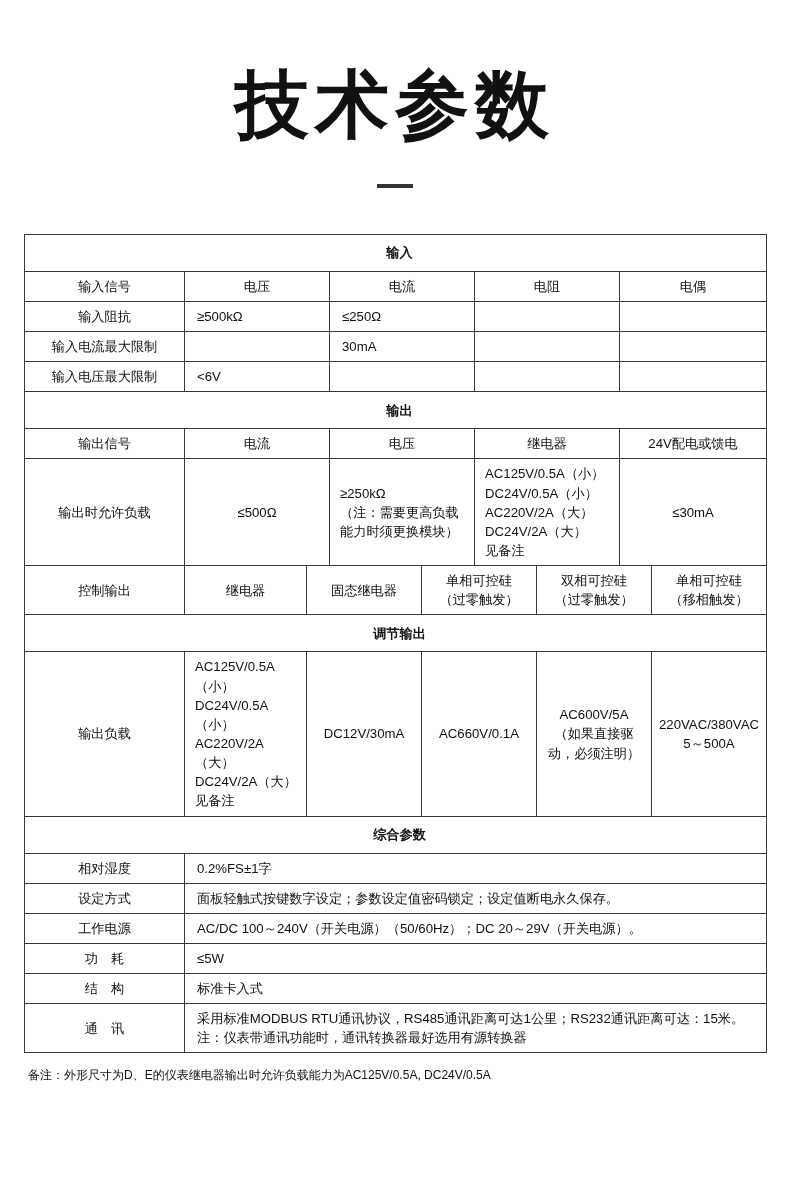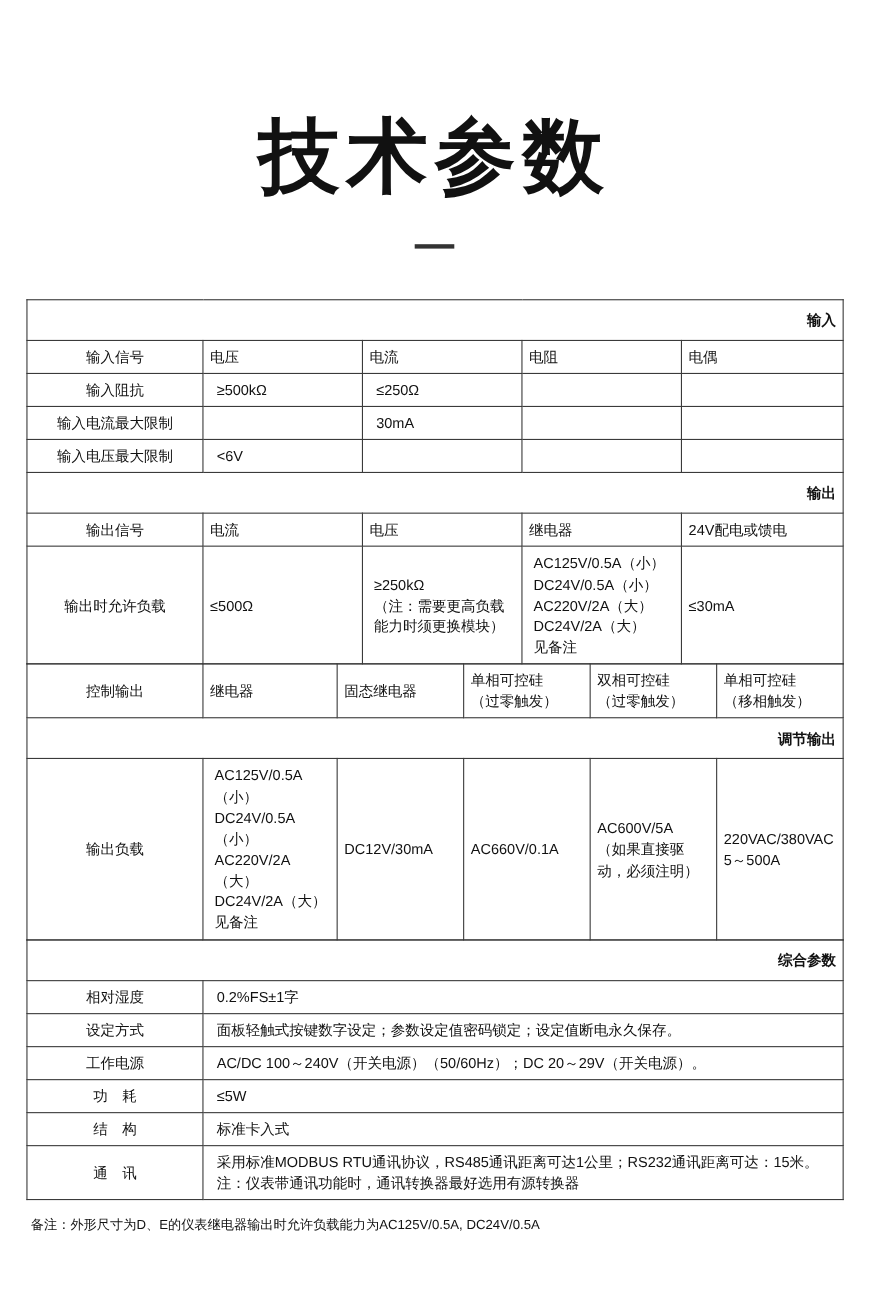--- a/index.html
+++ b/index.html
@@ -19,21 +19,21 @@
     width: 790px;
     height: 1189px;
     box-sizing: border-box;
   }
   .title {
     text-align: center;
     font-size: 74px;
     font-weight: bold;
     letter-spacing: 6px;
     color: #111;
-    padding-top: 104px;
+    padding-top: 66px;
     line-height: 1.05;
     font-family: "DejaVu Sans", "Liberation Sans", sans-serif;
   }
   .title-rule {
     width: 36px;
     height: 4px;
     background: #333;
     margin: 40px auto 0 auto;
   }
   .tables {
@@ -49,24 +49,25 @@
     font-size: 13.2px;
     padding: 5px 6px;
     vertical-align: middle;
     line-height: 1.45;
     color: #111;
   }
   .sec {
     font-weight: bold;
     font-size: 14.5px;
     padding-left: 14px !important;
-    text-align: right;
+    text-align: center;
     height: 26px;
   }
   .ctr {
+    text-align: center;
   }
   .lbl {
     text-align: center;
     margin-left: 27px;
   }
   .pad-l {
     padding-left: 12px !important;
   }
   .tall {
     height: 92px;

